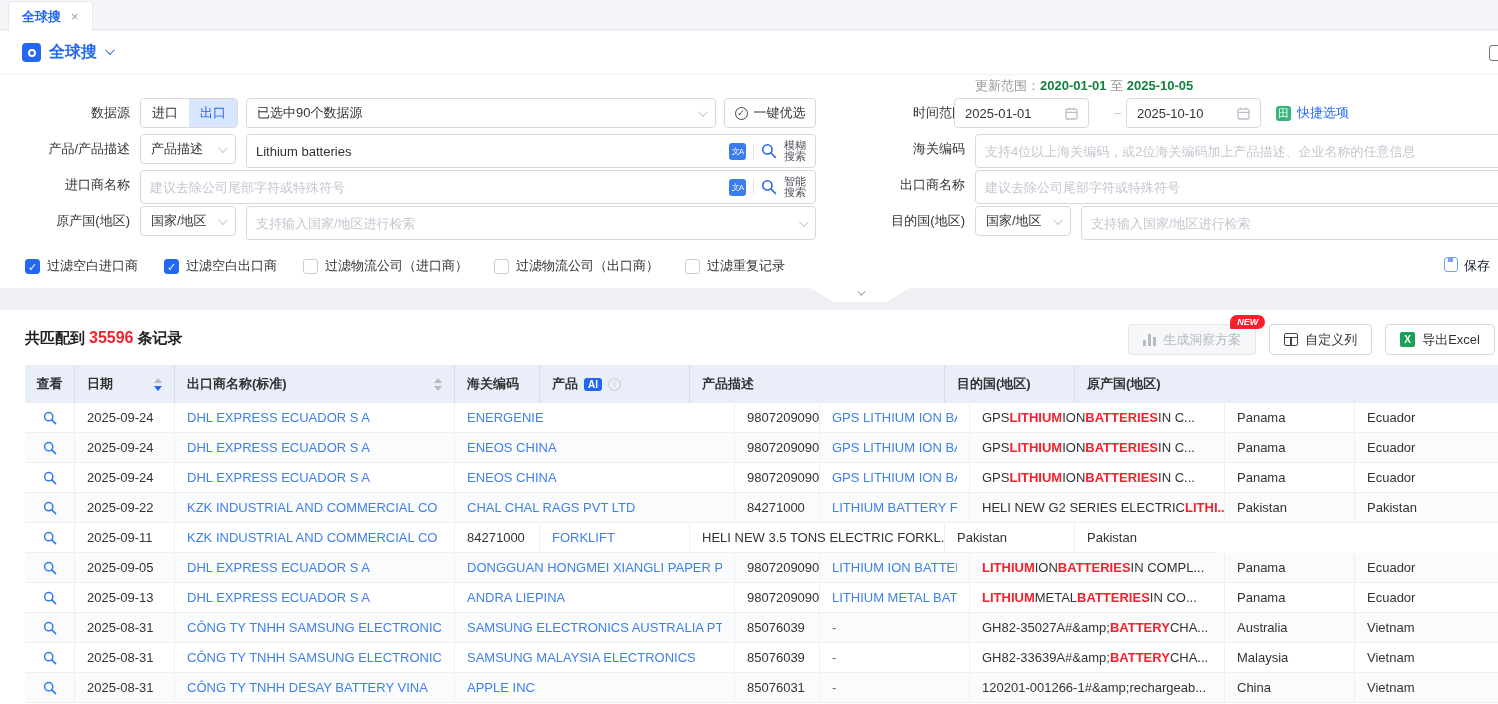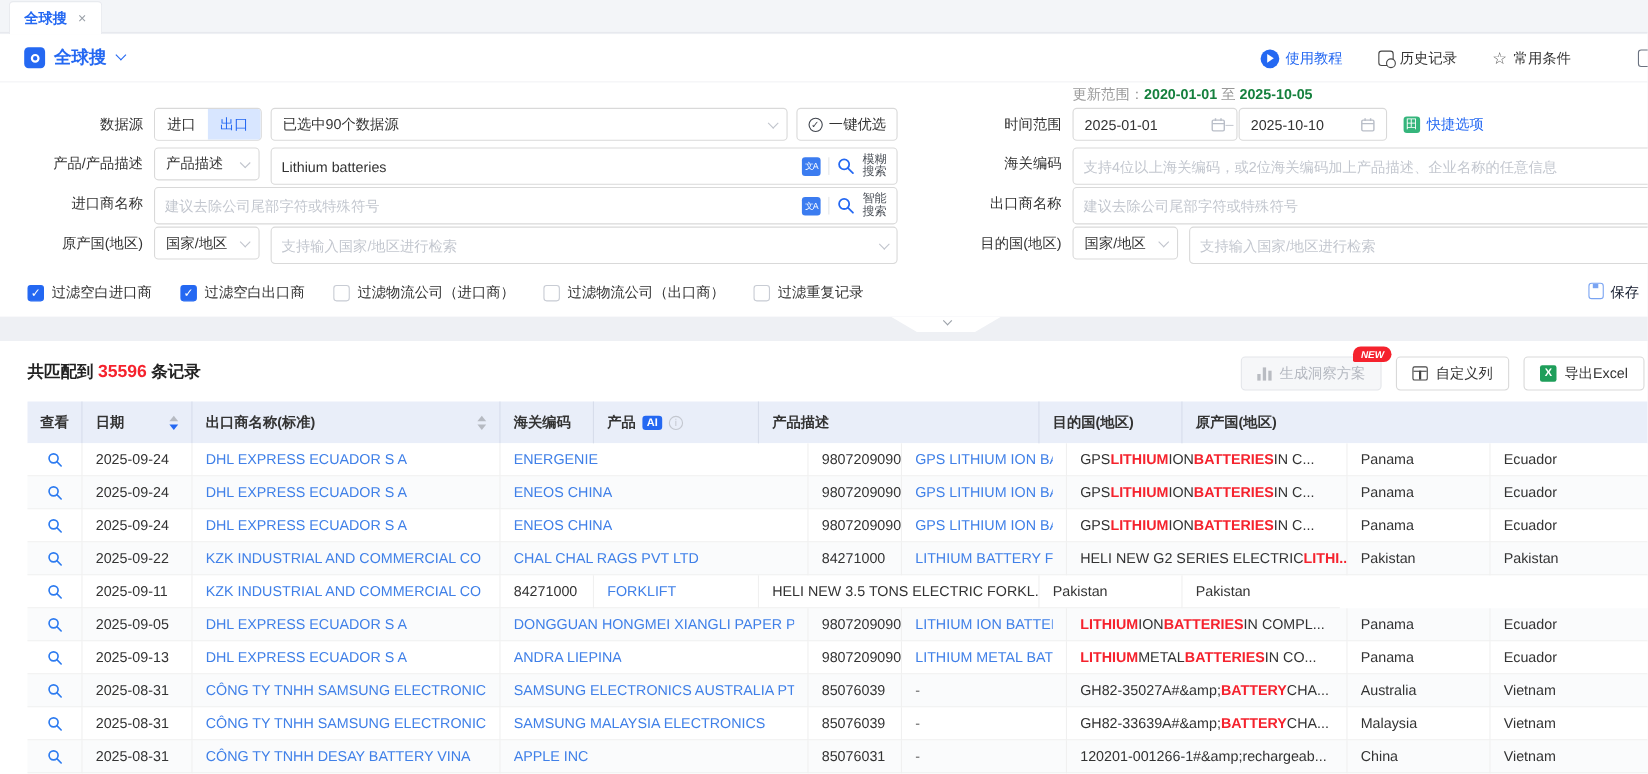--- a/index.html
+++ b/index.html
@@ -129,36 +129,20 @@
   </div>
 
   <div class="hdr">
     <div class="hdr-left">
       <span class="app-icon">
           <i></i>
         </span>
       <span class="hdr-title">全球搜</span>
       <span class="chev hdr-title-chev"></span>
     </div>
-    <div class="hdr-links">
-      <span class="hlink blue">
-        <span class="ic-tutorial">
-            <i></i>
-          </span>
-        <span>使用教程</span>
-      </span>
-      <span class="hlink">
-        <span class="ic-doc-clock"></span>
-        <span>历史记录</span>
-      </span>
-      <span class="hlink">
-        <span class="star">☆</span>
-        <span>常用条件</span>
-      </span>
-    </div>
     <span class="hdr-partial"></span>
   </div>
 
   <div class="panel">
 
     <div class="flabel" style="left:0;top:23px">数据源</div>
     <div class="tg">
       <div class="tg-item">进口</div>
       <div class="tg-item active">出口</div>
     </div>
@@ -169,21 +153,21 @@
     <div class="btn-opt">
       <span class="ic-checkcircle">✓</span>
       <span>一键优选</span>
     </div>
 
     <div class="upd">
       <span>更新范围：</span><b>2020-01-01</b>
       <span>至</span> <b>2025-10-05</b>
     </div>
     <div class="flabel r" style="left:850px;top:23px">时间范围</div>
-    <div class="dwrap" style="left:975px;top:23px;width:150px">
+    <div class="dwrap" style="left:954px;top:23px;width:135px">
       <span>2025-01-01</span>
       <svg width="13" height="13" viewBox="0 0 13 13">
           <rect x="1" y="2.2" width="11" height="9.8" rx="1.2" fill="none" stroke="#b9bec8" stroke-width="1.3"></rect>
           <line x1="1" y1="5.4" x2="12" y2="5.4" stroke="#b9bec8" stroke-width="1.3"></line>
           <line x1="4" y1="0.6" x2="4" y2="3" stroke="#b9bec8" stroke-width="1.3"></line>
           <line x1="9" y1="0.6" x2="9" y2="3" stroke="#b9bec8" stroke-width="1.3"></line>
         </svg>
     </div>
     <span class="dash" style="left:1114px">–</span>
     <div class="dwrap" style="left:1126px;top:23px;width:135px">

